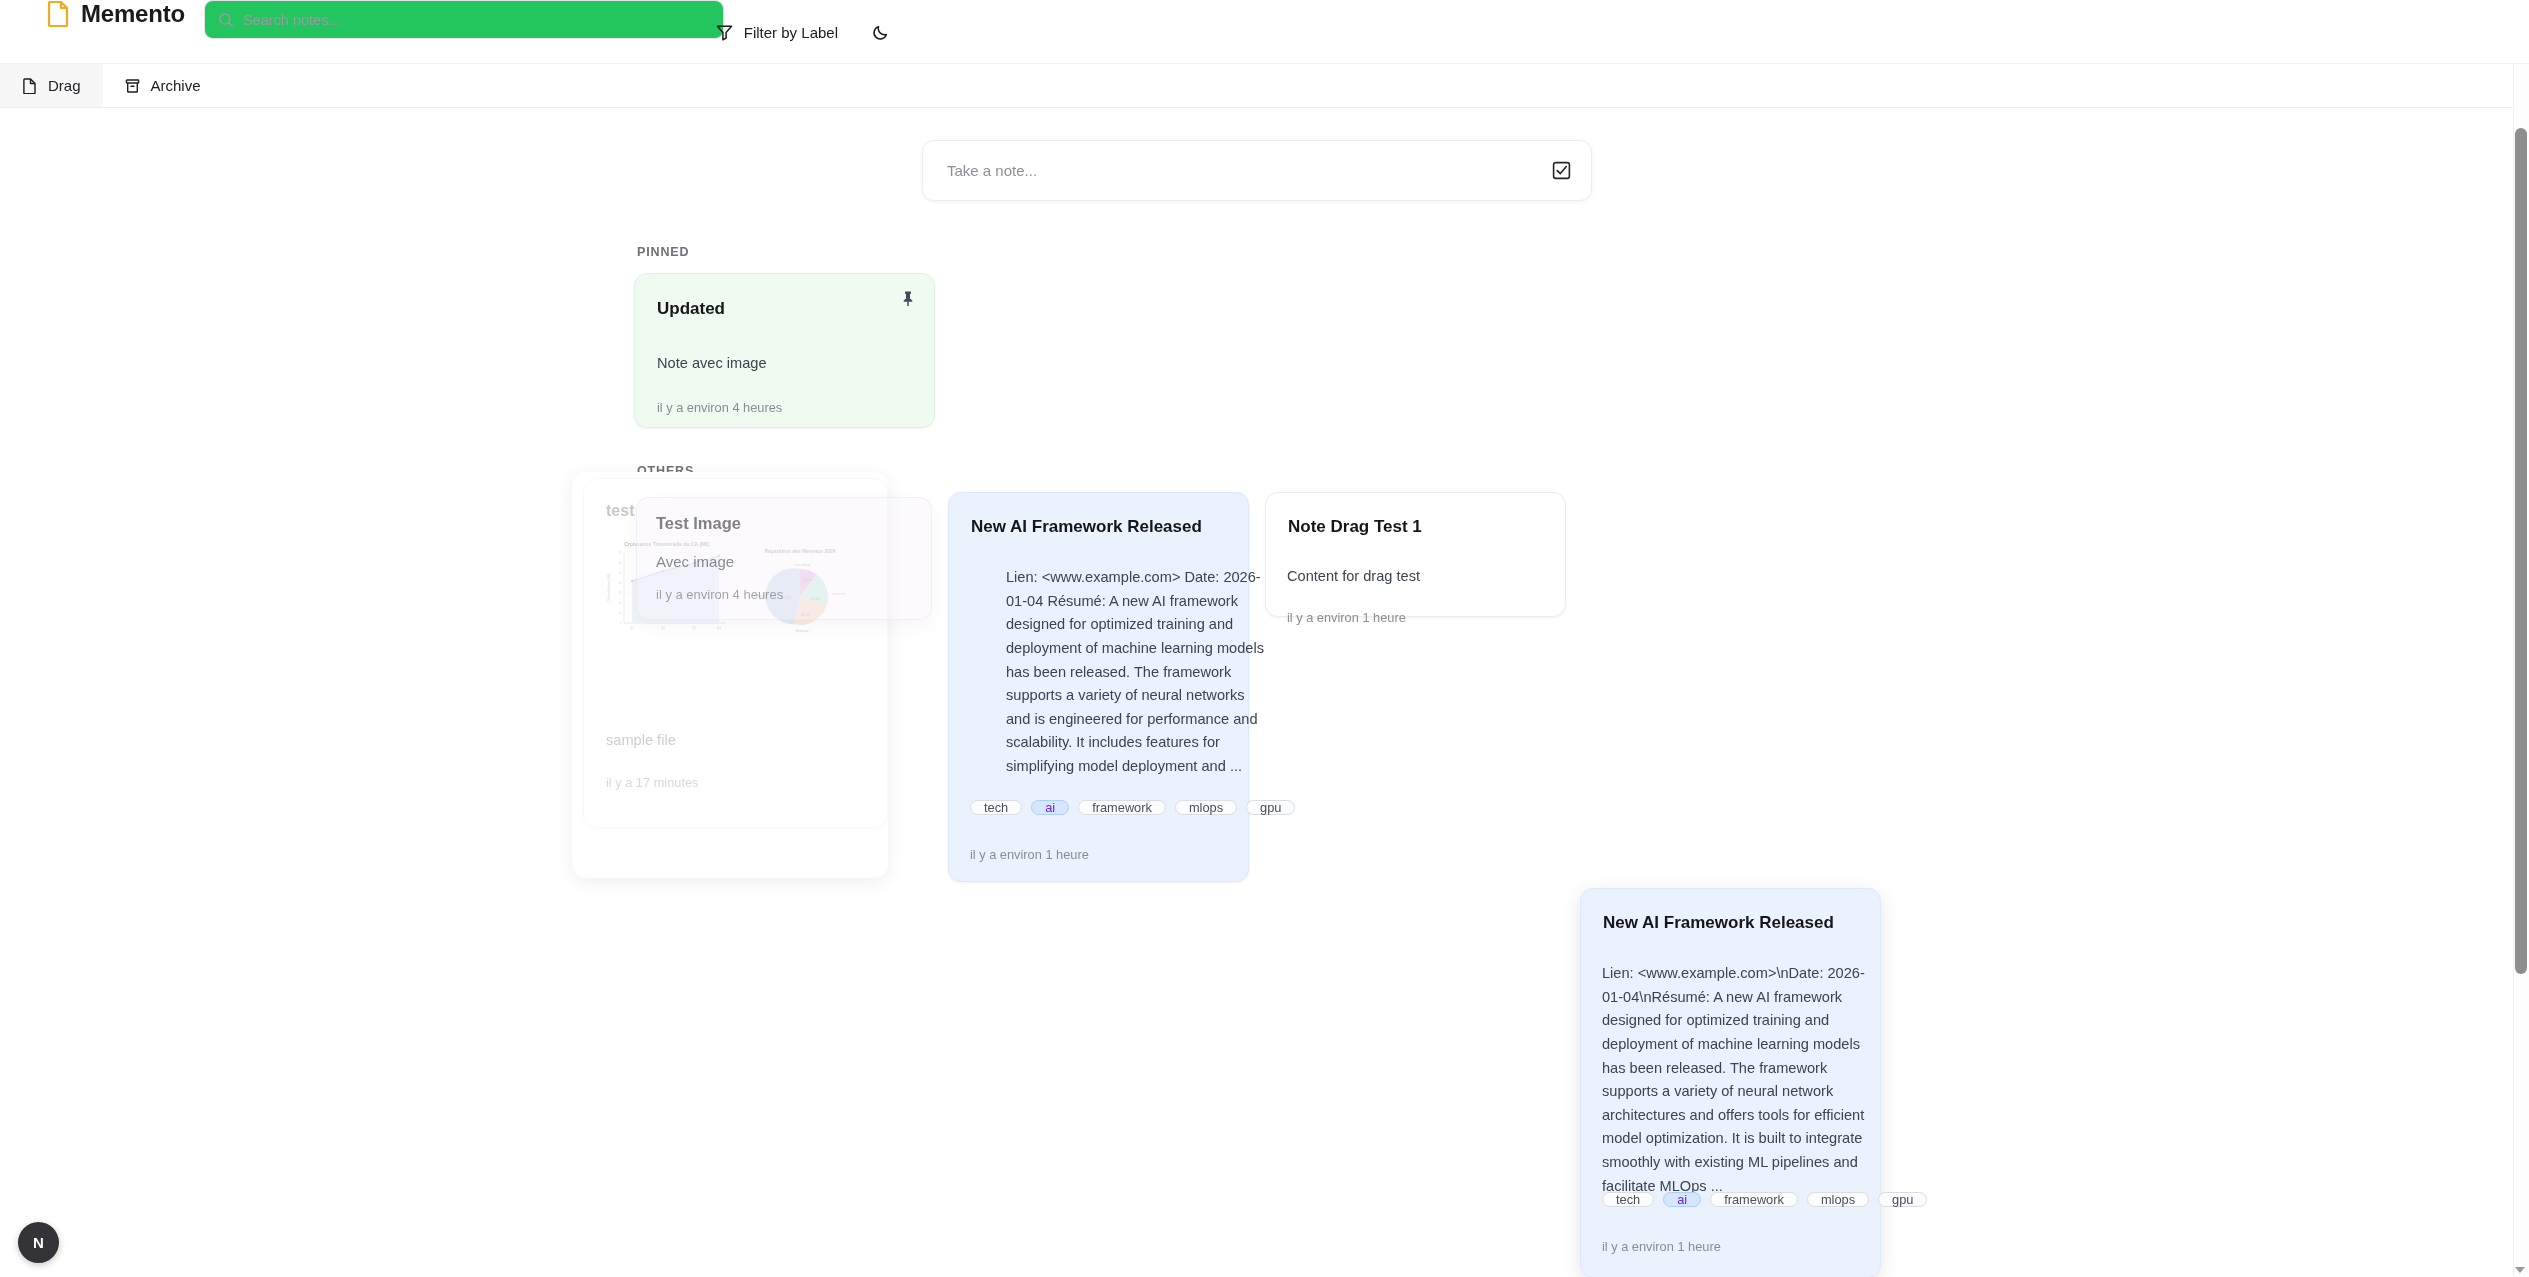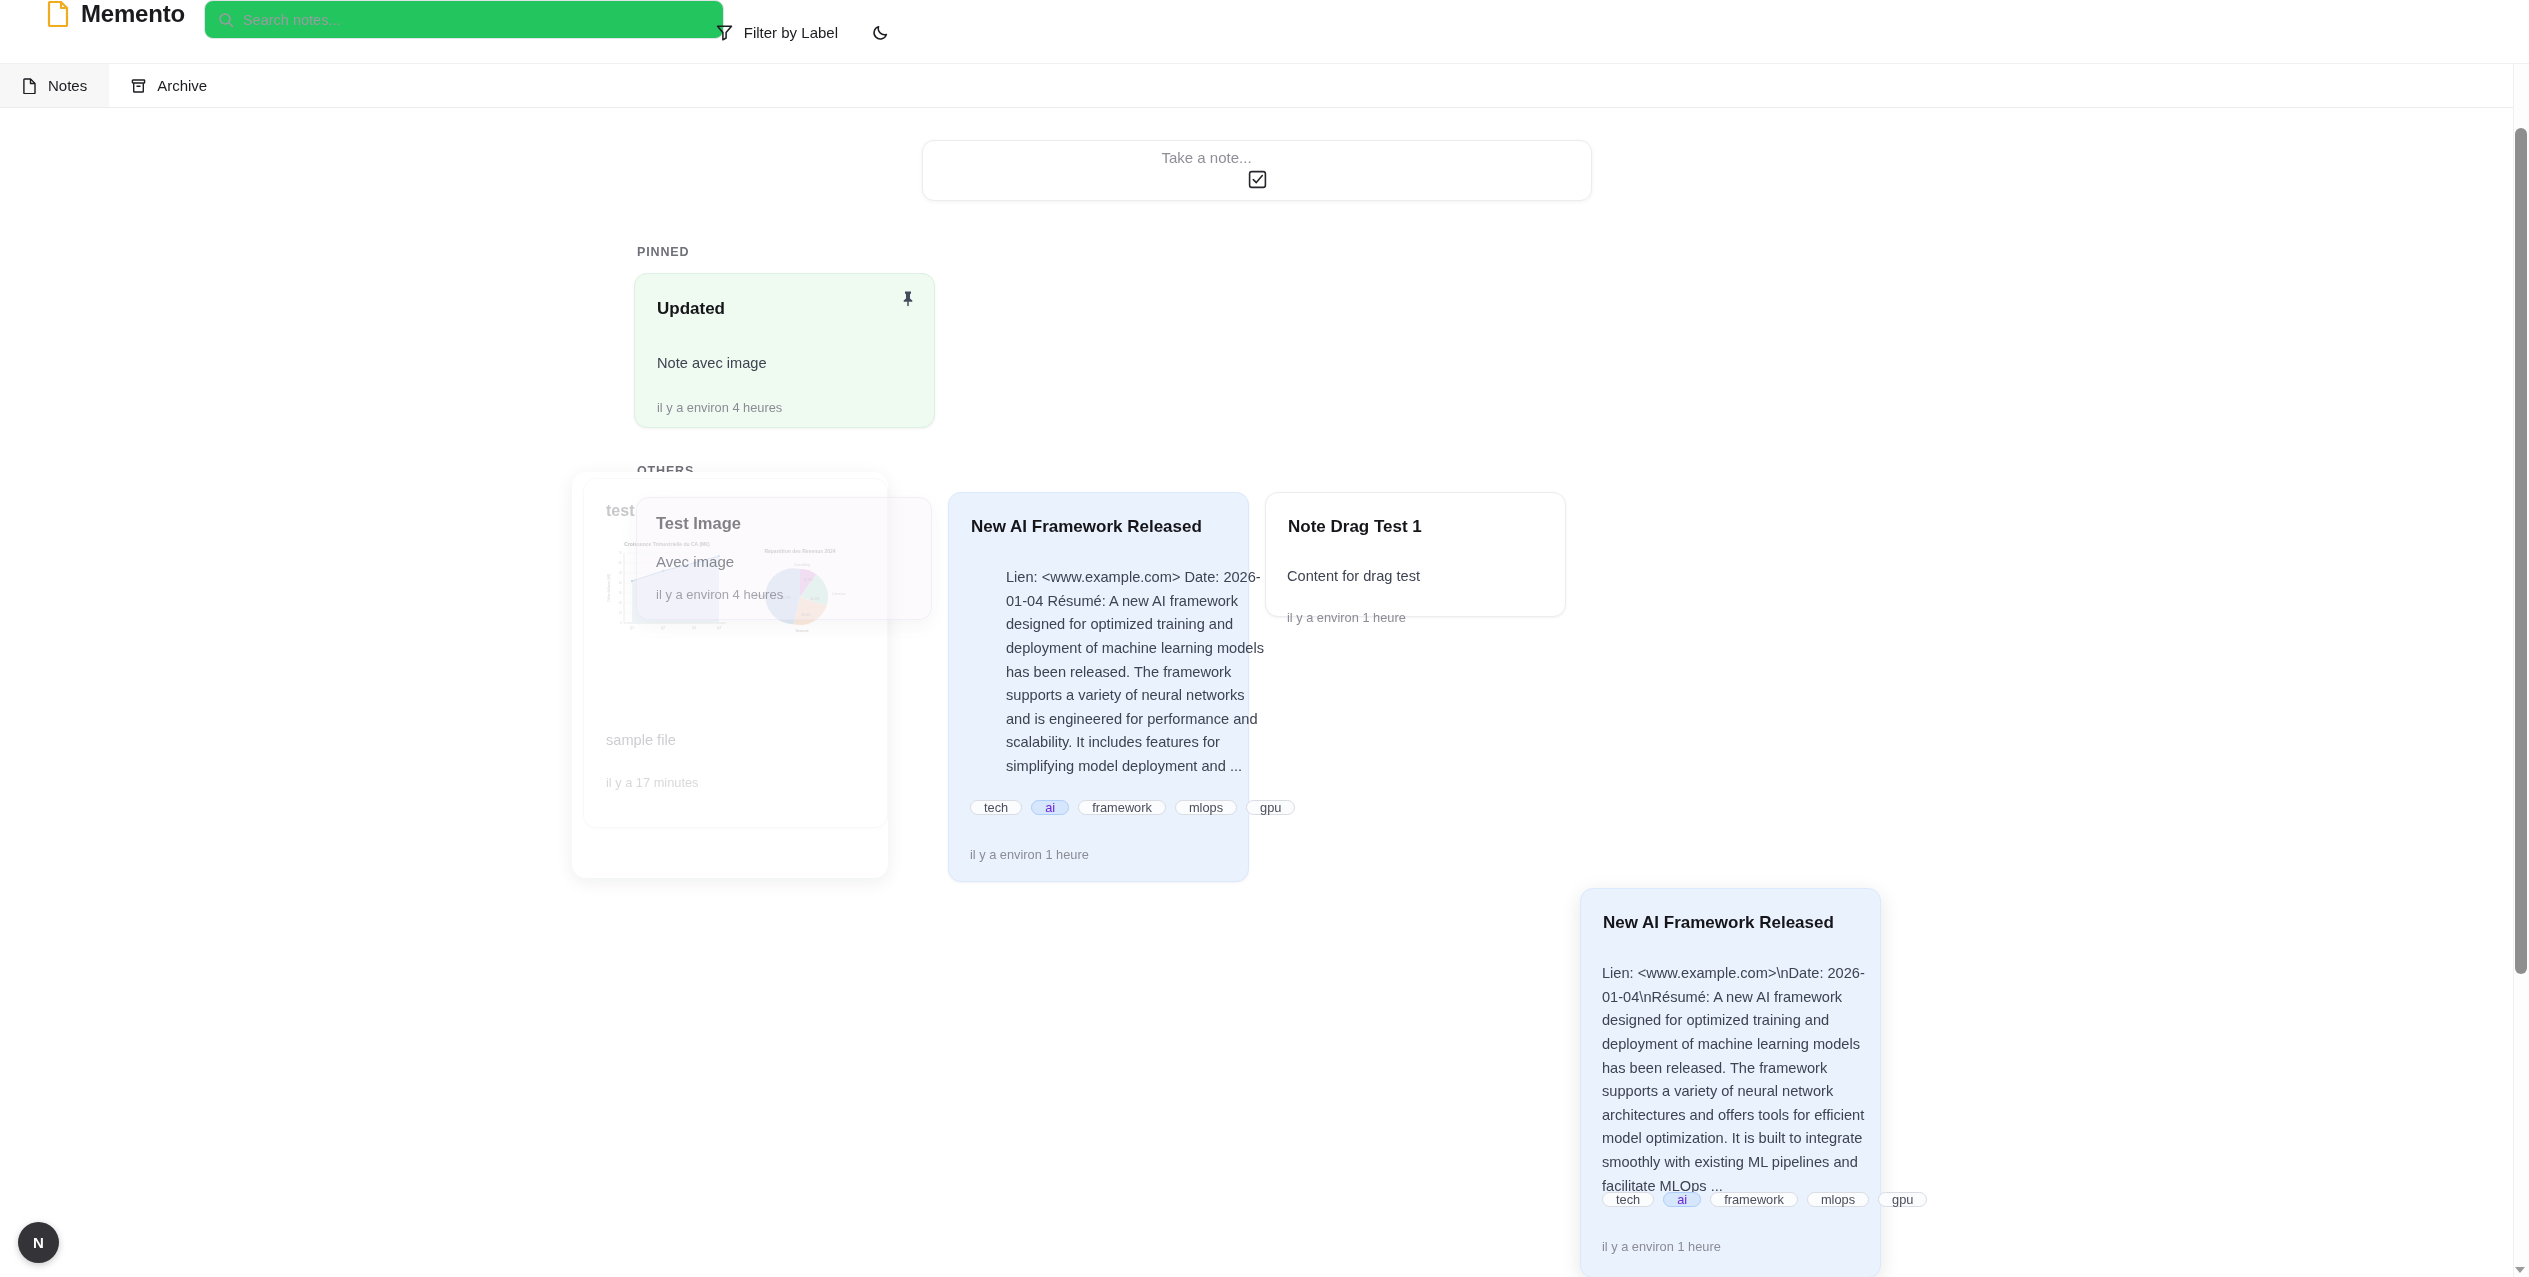--- a/index.html
+++ b/index.html
@@ -61,21 +61,21 @@
     font-size: 15px; color: #1c1c21; height: 100%;
   }
   .tab.active { background: #f7f7f8; }
   .tab-icon { width: 15px; height: 16px; display: block; }
 
   
   .composer {
     position: absolute; left: 922px; top: 140px; width: 670px; height: 61px;
     background: #fff; border: 1px solid #ececed; border-radius: 12px;
     box-shadow: 0 1px 4px rgba(17,17,26,0.05);
-    display: flex; align-items: center; padding: 7px 16px; flex-direction: column;
+    display: flex; align-items: center; padding: 7px 16px;
   }
   .composer-input {
     flex: 1; height: 38px; border: 0; outline: 0; background: transparent;
     font-family: "Liberation Sans", sans-serif; font-size: 15px; color: #3a3a40;
     padding-left: 8px;
   }
   .composer-input::placeholder { color: #8e8e99; }
   .composer-action { background: transparent; border: 0; cursor: pointer; padding: 4px; display:flex; }
   .check-square-icon { width: 19px; height: 19px; display: block; }
 
@@ -249,21 +249,21 @@
   </div>
 
   <div class="tabs">
     <button class="tab active">
       <span class="tab-icon">
         <svg viewBox="0 0 15 16">
             <path d="M2.5 1h6l4.5 4.5V15a.6.6 0 0 1-.6.6H2.5A.6.6 0 0 1 1.9 15V1.6A.6.6 0 0 1 2.5 1z" fill="none" stroke="#1c1c21" stroke-width="1.4" stroke-linejoin="round"></path>
             <path d="M8.5 1v4.5H13" fill="none" stroke="#1c1c21" stroke-width="1.4" stroke-linejoin="round"></path>
           </svg>
       </span>
-      <span>Notes</span>
+      <span>Drag</span>
     </button>
     <button class="tab">
       <span class="tab-icon">
         <svg viewBox="0 0 15 16">
             <rect x="1.4" y="2" width="12.2" height="3" rx="0.6" fill="none" stroke="#1c1c21" stroke-width="1.4"></rect>
             <path d="M2.7 5.2v8.2a.6.6 0 0 0 .6.6h8.4a.6.6 0 0 0 .6-.6V5.2" fill="none" stroke="#1c1c21" stroke-width="1.4" stroke-linejoin="round"></path>
             <path d="M6 8.2h3" stroke="#1c1c21" stroke-width="1.4" stroke-linecap="round"></path>
           </svg>
       </span>
       <span>Archive</span>

